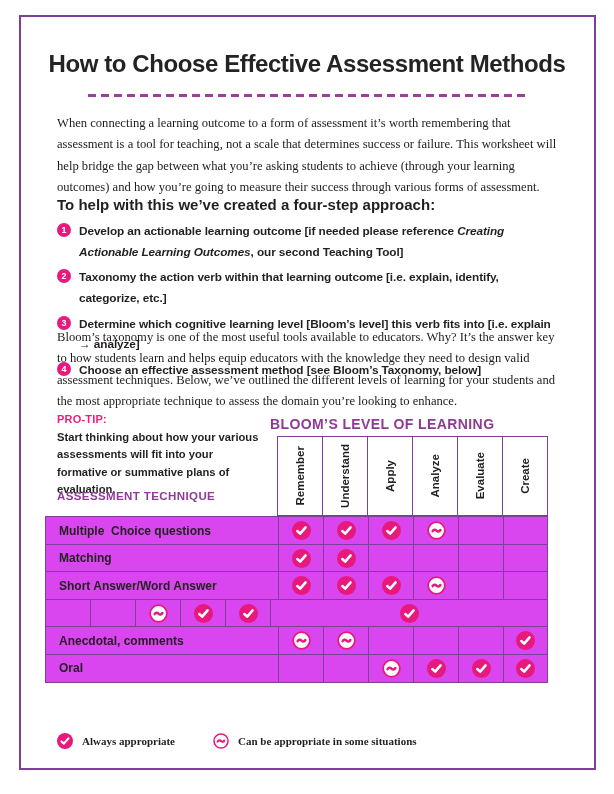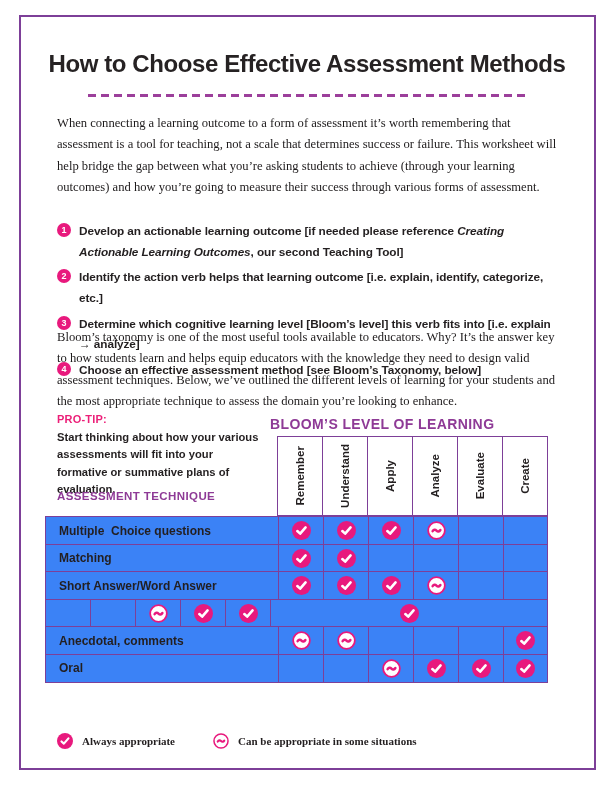--- a/index.html
+++ b/index.html
@@ -32,21 +32,21 @@
   .row-group-title{position:absolute;left:57px;top:490px;font-size:11.5px;font-weight:bold;
                    color:#8e3a96;letter-spacing:0.4px;}
   .thead{position:absolute;left:276.5px;top:436px;display:flex;}
   .hcell{width:46.5px;height:80px;border:1.5px solid #7d3f98;box-sizing:border-box;
          display:flex;align-items:center;justify-content:center;background:#fff;}
   .hcell + .hcell{margin-left:-1.5px;}
   .hcell span{writing-mode:vertical-rl;transform:rotate(180deg);font-size:11.5px;
               font-weight:bold;color:#231f20;}
   .tbody{position:absolute;left:45px;top:516px;width:503px;}
   .trow{display:flex;height:29px;border:1.5px solid #7d3f98;box-sizing:border-box;
-        margin-top:-1.5px;background:#3b82f6;}
+        margin-top:-1.5px;background:#d946ef;}
   .trow:first-child{margin-top:0;}
   .tlabel{flex:0 0 233px;box-sizing:border-box;border-right:1.5px solid #7d3f98;
           display:flex;align-items:center;padding-left:13px;font-size:12px;
           font-weight:600;white-space:pre;}
   .tcell{flex:0 0 45px;box-sizing:border-box;border-right:1.5px solid #7d3f98;
          display:flex;align-items:center;justify-content:center;}
   .tcell:last-child{flex:1;border-right:none;}
   .tcell svg{display:block;}
   .legend{position:absolute;left:57px;top:733px;display:flex;align-items:center;font-family:Liberation Serif, serif;}
   .legend-item{display:flex;align-items:center;margin-right:38px;}
@@ -57,29 +57,30 @@
 <body>
 
 <div class="page">
   <div class="frame"></div>
 
   <div class="title">How to Choose Effective Assessment Methods</div>
   <div class="divider"></div>
 
   <div class="para intro">When connecting a learning outcome to a form of assessment it’s worth remembering that assessment is a tool for teaching, not a scale that determines success or failure. This worksheet will help bridge the gap between what you’re asking students to achieve (through your learning outcomes) and how you’re going to measure their success through various forms of assessment.</div>
 
+  <div class="steps-heading">To help with this we’ve created a four-step approach:</div>
 
   <div class="steps">
     <div class="step">
       <span class="step-num">1</span>
       <span class="step-text"><span>Develop an actionable learning outcome [if needed please reference </span><i>Creating Actionable Learning Outcomes</i><span>, our second Teaching Tool]</span></span>
     </div>
     <div class="step">
       <span class="step-num">2</span>
-      <span class="step-text">Identify the action verb helps that learning outcome [i.e. explain, identify, categorize, etc.]</span>
+      <span class="step-text">Taxonomy the action verb within that learning outcome [i.e. explain, identify, categorize, etc.]</span>
     </div>
     <div class="step">
       <span class="step-num">3</span>
       <span class="step-text">Determine which cognitive learning level [Bloom’s level] this verb fits into [i.e. explain → analyze]</span>
     </div>
     <div class="step">
       <span class="step-num">4</span>
       <span class="step-text">Choose an effective assessment method [see Bloom’s Taxonomy, below]</span>
     </div>
   </div>

